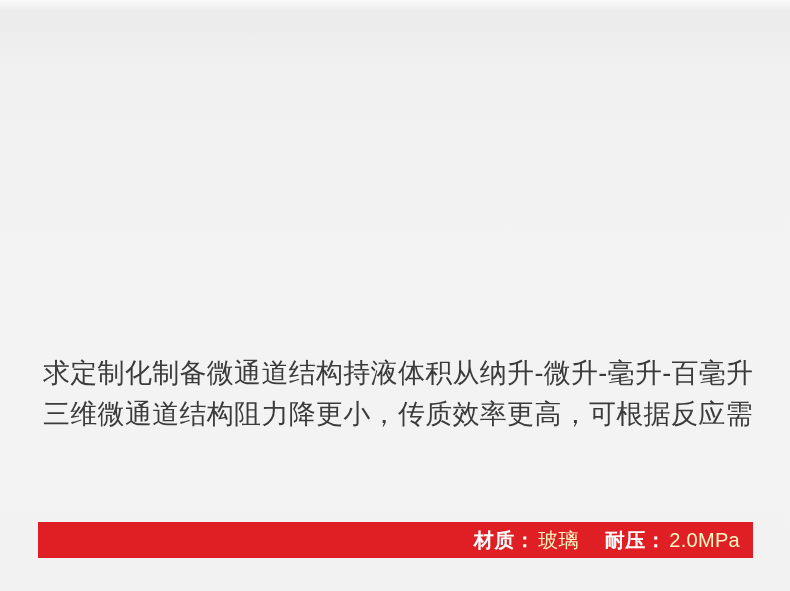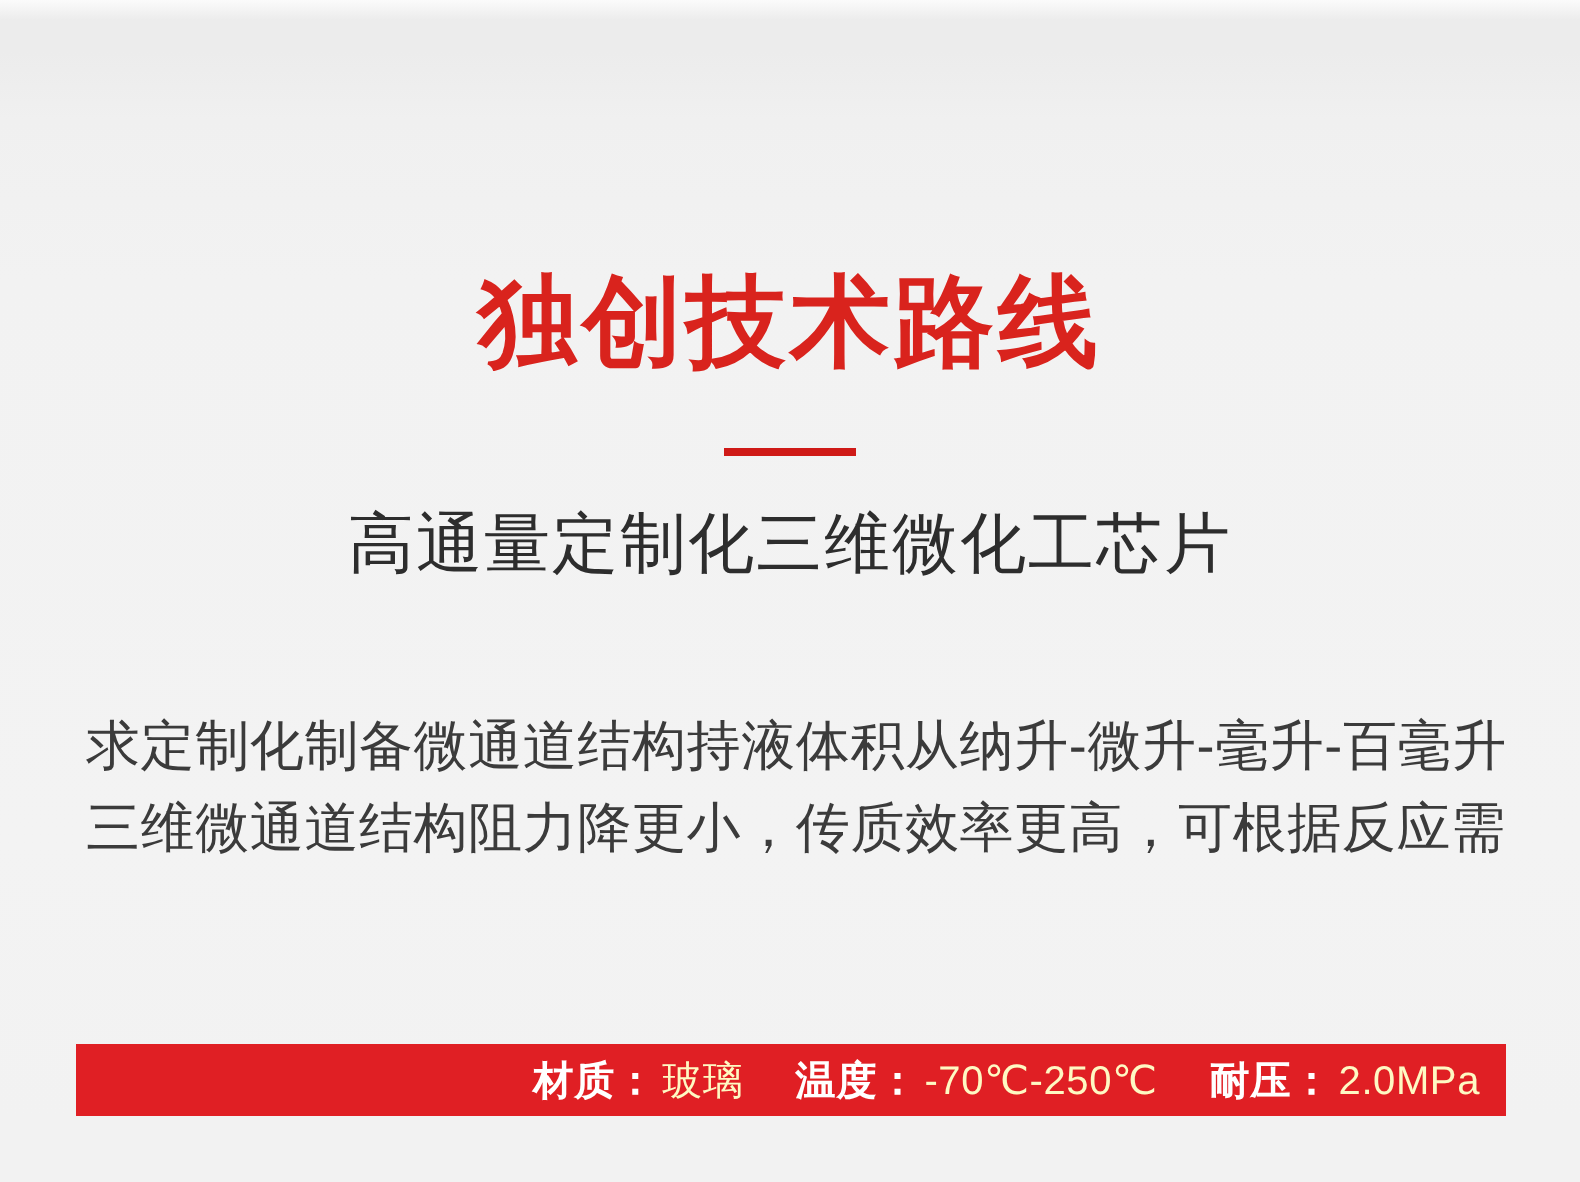--- a/index.html
+++ b/index.html
@@ -127,43 +127,30 @@
     color: #fef9c3;
     margin-left: 3px;
     letter-spacing: 0.3px;
   }
 </style>
 </head>
 <body>
 
 <div class="banner">
 
-  <div class="heading-block">
-    <h1 class="main-title">独创技术路线</h1>
-
-    <div class="divider-wrap">
-      <span class="divider"></span>
-    </div>
-
-    <h2 class="sub-title">高通量定制化三维微化工芯片</h2>
-  </div>
 
   <div class="body-copy">
     <div class="body-line">求定制化制备微通道结构持液体积从纳升-微升-毫升-百毫升</div>
     <div class="body-line">三维微通道结构阻力降更小，传质效率更高，可根据反应需</div>
   </div>
 
   <div class="spec-bar">
     <div class="spec-item">
       <span class="spec-label">材质：</span>
       <span class="spec-value">玻璃</span>
     </div>
     <div class="spec-item">
-      <span class="spec-label">温度：</span>
-      <span class="spec-value">-70℃-250℃</span>
-    </div>
-    <div class="spec-item">
       <span class="spec-label">耐压：</span>
       <span class="spec-value">2.0MPa</span>
     </div>
   </div>
 
 </div>
 
 </body></html>

